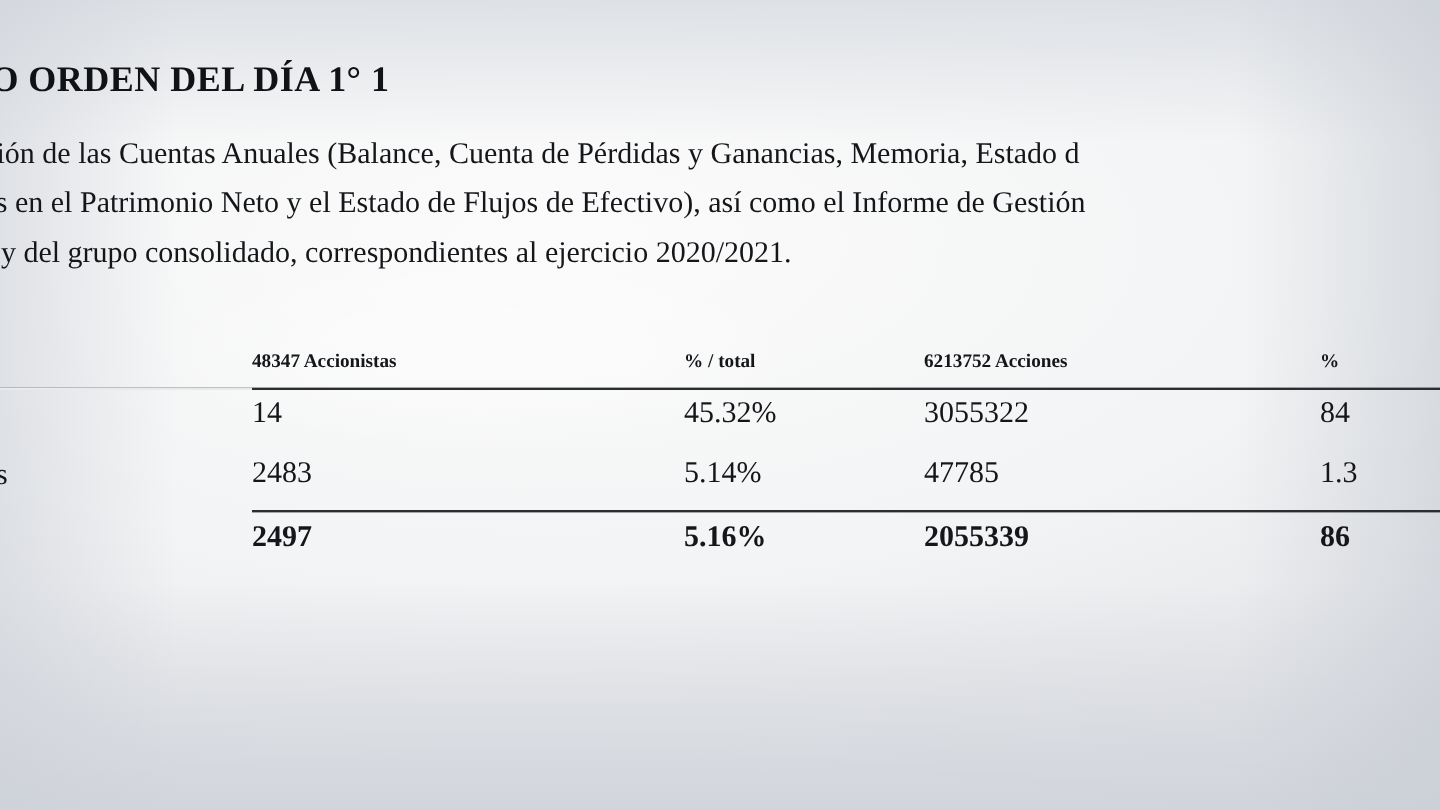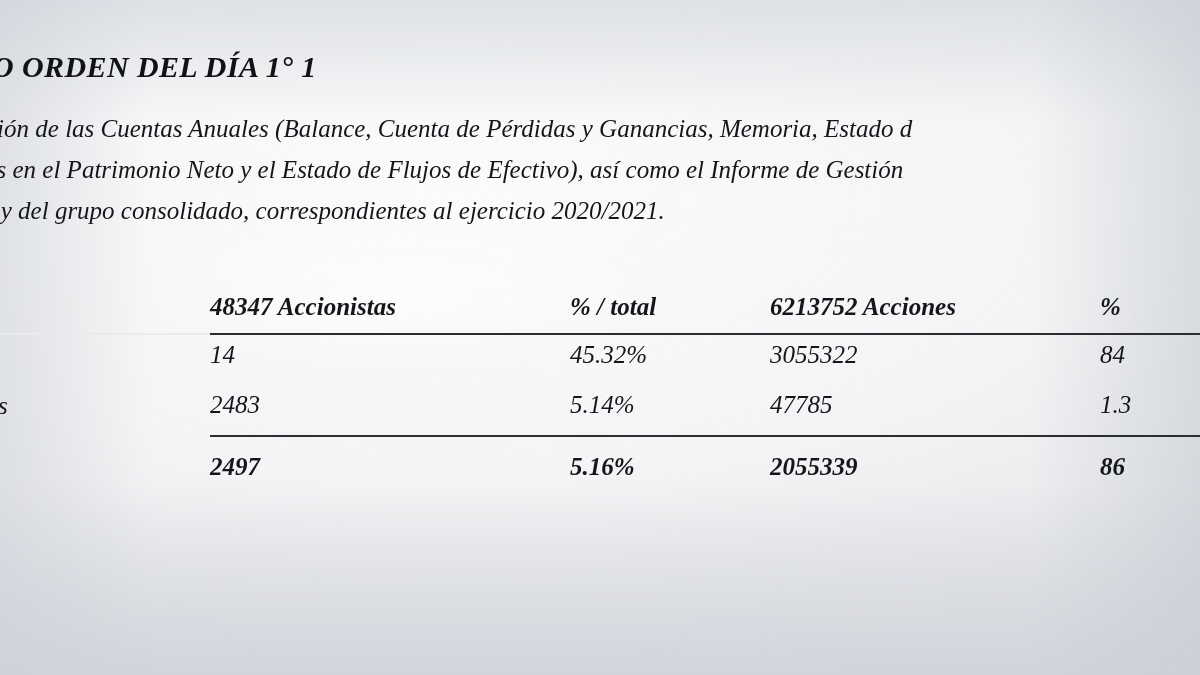--- a/index.html
+++ b/index.html
@@ -56,21 +56,20 @@
     position: absolute;
     left: 120px; top: 210px;
     width: 560px; height: 170px;
     background: radial-gradient(ellipse at center, rgba(255,255,255,0.55) 0%, rgba(255,255,255,0.0) 70%);
     pointer-events: none;
   }
 
   .content {
     position: absolute;
     inset: 0;
-    font-style: italic;
   }
 
   
   .doc-heading {
     position: absolute;
     left: -8px;
     top: 50px;
     font-size: 30px;
     font-weight: bold;
     letter-spacing: 0.4px;
@@ -114,21 +113,21 @@
     white-space: nowrap;
   }
   col.c-label { width: 280px; }
   col.c-holders { width: 360px; }
   col.c-pct1 { width: 200px; }
   col.c-shares { width: 330px; }
   col.c-pct2 { width: 160px; }
 
   table.share-table thead th {
     font-weight: bold;
-    font-size: 25px;
+    font-size: 16px;
     padding-bottom: 12px;
   }
   table.share-table thead tr {
     border-bottom: 2px solid #2b2d31;
   }
   table.share-table thead th.c-label-head {
     border-bottom: none;
   }
   
   table.share-table thead th:first-child {
@@ -143,21 +142,21 @@
   }
   table.share-table tbody tr.data-row td {
     padding-top: 6px;
     padding-bottom: 16px;
   }
   table.share-table tbody tr.total-row {
     font-weight: bold;
   }
   table.share-table tbody tr.total-row td {
     border-top: 2px solid #2b2d31;
-    padding-top: 16px;
+    padding-top: 7px;
   }
   table.share-table tbody tr.total-row td:first-child {
     border-top: none;
   }
   .row-label {
     font-size: 25px;
   }
 </style>
 </head>
 <body>

